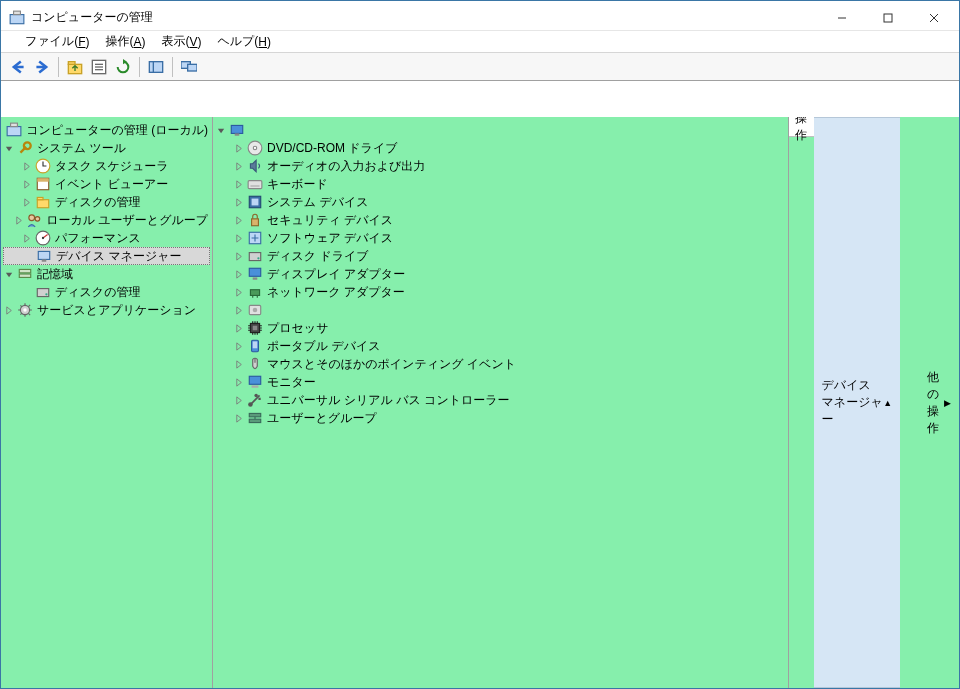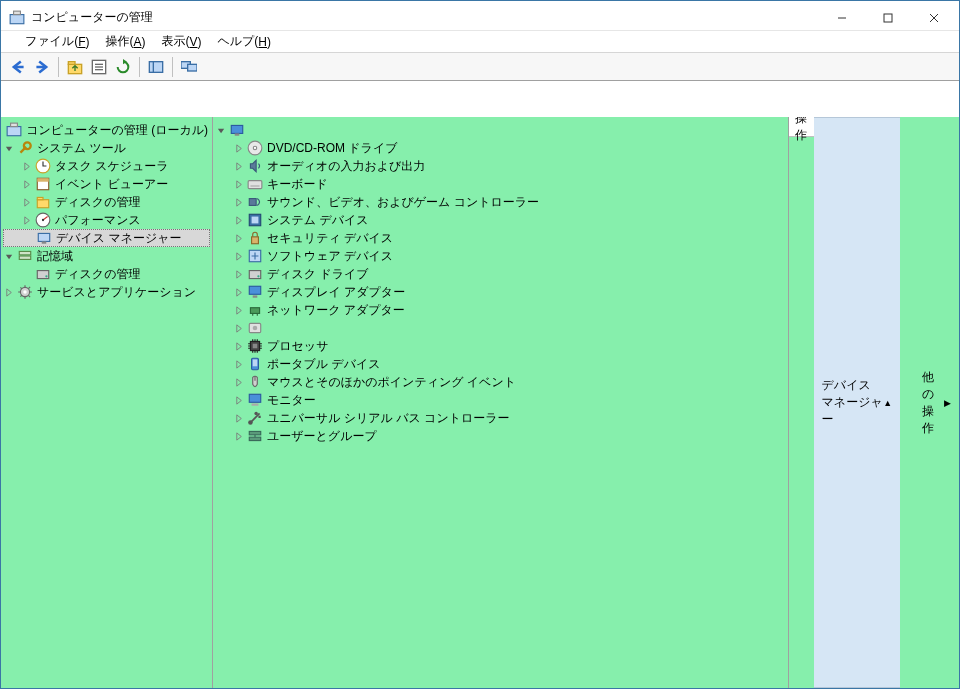--- a/index.html
+++ b/index.html
@@ -31,21 +31,21 @@
   .tree-row { display: flex; align-items: center; height: 18px; gap: 2px; }
   .tree-row.selected { background: #d8d8d8; border: 1px dotted #777; }
   .tree-label { padding: 0 2px; }
   .expander { width: 12px; height: 12px; display: flex; align-items: center; justify-content: center; cursor: default; }
   .expander svg { width: 9px; height: 9px; }
   .indent { display: inline-block; width: 16px; height: 1px; }
   .tree-icon { width: 16px; height: 16px; flex: 0 0 16px; display: flex; align-items: center; justify-content: center; }
   
   .actions-header { height: 20px; border-bottom: 1px solid #c0c0c0; display: flex; align-items: center; padding: 0 6px; font-size: 12px; background: #fff; }
   .actions-section { background: #d6e6f5; padding: 3px 8px; display: flex; align-items: center; justify-content: space-between; border-top: 1px solid #b5c7d8; border-bottom: 1px solid #b5c7d8; cursor: default; }
-  .actions-item { padding: 4px 8px 4px 22px; display: flex; align-items: center; justify-content: space-between; cursor: default; }
+  .actions-item { padding: 4px 8px 4px 22px; display: flex; align-items: center; justify-content: space-between; cursor: default; text-align: center; }
   .tri { font-size: 9px; }
 </style>
 </head>
 <body>
 
 <svg width="0" height="0" style="position:absolute">
   <defs>
 
     <g id="i-back">
         <path d="M7 1 L2 5 L7 9" fill="none" stroke="#2b6cd1" stroke-width="1.8"></path>
@@ -385,20 +385,34 @@
           </div>
           <div class="tree-row">
             <span class="indent"></span>
             <span class="expander">
               <svg viewBox="0 0 10 10">
                 <use href="#exp-closed"></use>
               </svg>
             </span>
             <span class="tree-icon">
               <svg viewBox="0 0 14 14">
+                <use href="#ti-users"></use>
+              </svg>
+            </span>
+            <span class="tree-label">ローカル ユーザーとグループ</span>
+          </div>
+          <div class="tree-row">
+            <span class="indent"></span>
+            <span class="expander">
+              <svg viewBox="0 0 10 10">
+                <use href="#exp-closed"></use>
+              </svg>
+            </span>
+            <span class="tree-icon">
+              <svg viewBox="0 0 14 14">
                 <use href="#ti-perf"></use>
               </svg>
             </span>
             <span class="tree-label">パフォーマンス</span>
           </div>
           <div class="tree-row selected">
             <span class="indent"></span>
             <span class="expander"></span>
             <span class="tree-icon">
               <svg viewBox="0 0 14 14">
@@ -494,34 +508,20 @@
               <svg viewBox="0 0 10 10">
                 <use href="#exp-closed"></use>
               </svg>
             </span>
             <span class="tree-icon">
               <svg viewBox="0 0 14 14">
                 <use href="#di-keyboard"></use>
               </svg>
             </span>
             <span class="tree-label">キーボード</span>
-          </div>
-          <div class="tree-row">
-            <span class="indent"></span>
-            <span class="expander">
-              <svg viewBox="0 0 10 10">
-                <use href="#exp-closed"></use>
-              </svg>
-            </span>
-            <span class="tree-icon">
-              <svg viewBox="0 0 14 14">
-                <use href="#di-sound"></use>
-              </svg>
-            </span>
-            <span class="tree-label">サウンド、ビデオ、およびゲーム コントローラー</span>
           </div>
           <div class="tree-row">
             <span class="indent"></span>
             <span class="expander">
               <svg viewBox="0 0 10 10">
                 <use href="#exp-closed"></use>
               </svg>
             </span>
             <span class="tree-icon">
               <svg viewBox="0 0 14 14">

